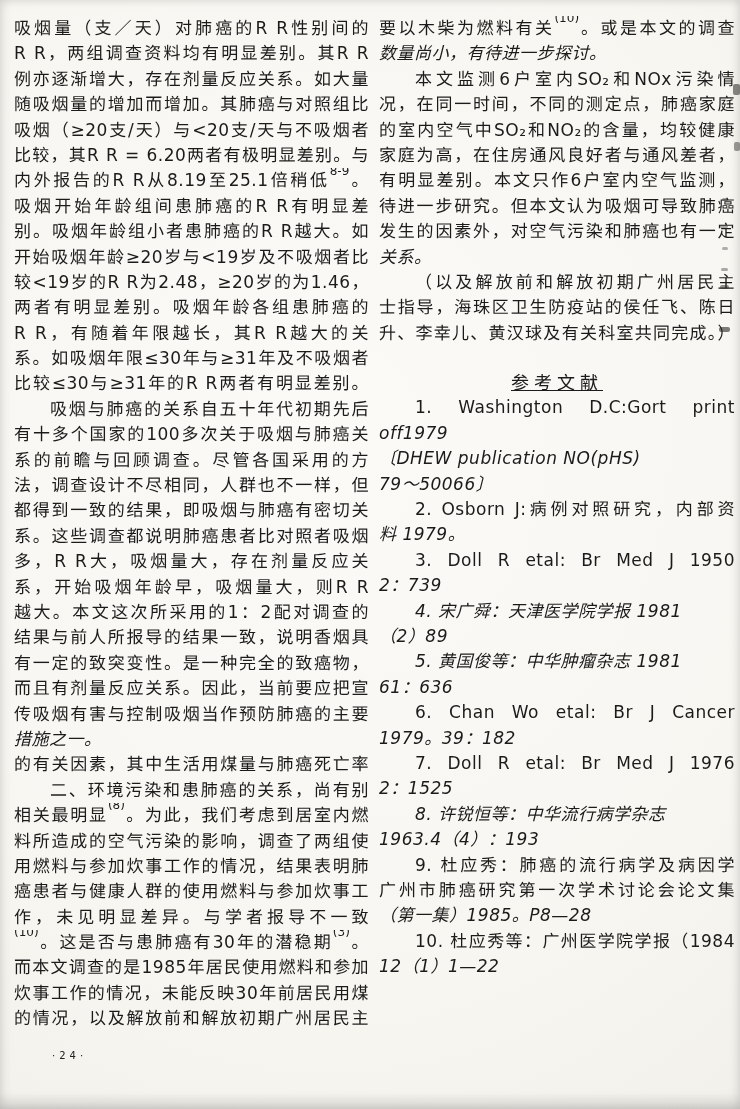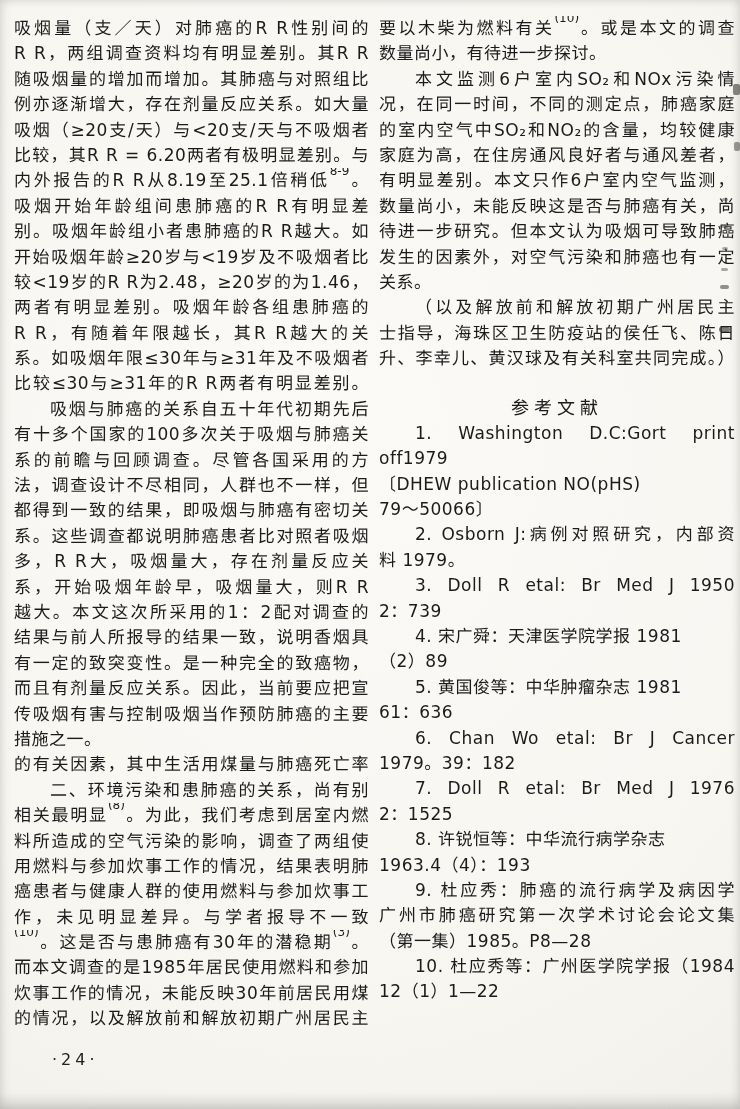--- a/index.html
+++ b/index.html
@@ -15,49 +15,49 @@
   }
   .col { position:absolute; top:16px; }
   .col-left  { left:14px;  width:355px; }
   .col-right { left:379px; width:356px; }
   .line {
     font-size:17px; line-height:25.4px; height:25.4px;
     text-align:justify; text-align-last:justify;
     letter-spacing:0.5px; overflow:hidden;
   }
   .line.indent { text-indent:36px; }
-  .line.end { text-align:right; text-align-last:left; }
-  .line.center { text-align:left; text-align-last:center; letter-spacing:5px; }
+  .line.end { text-align:right; text-align-last:left;font-style:italic; }
+  .line.center { text-align:left; text-align-last:center; letter-spacing:5px;text-decoration:underline; }
   .line.heading { margin-top:24px; font-size:18px; }
   sup { font-size:12px; position:relative; top:-5px; letter-spacing:0; line-height:0; }
   .page-number {
     position:absolute; left:52px; top:1050px;
-    font-size:16px; letter-spacing:4px; color:#222;
+    font-size:10px; letter-spacing:4px; color:#222;
   }
   .artifact { position:absolute; border-radius:2px; background:#2a2a28; filter:blur(0.4px); }
   .a1 { left:733px; top:84px;  width:7px;  height:11px; opacity:.55; }
   .a2 { left:734px; top:142px; width:6px;  height:9px;  opacity:.45; }
   .a3 { left:722px; top:198px; width:6px;  height:3px;  opacity:.40; }
   .a4 { left:720px; top:225px; width:8px;  height:3px;  opacity:.38; }
   .a5 { left:722px; top:247px; width:6px;  height:3px;  opacity:.35; }
   .a6 { left:721px; top:268px; width:7px;  height:3px;  opacity:.38; }
   .a7 { left:720px; top:285px; width:9px;  height:4px;  opacity:.50; }
   .a8 { left:719px; top:327px; width:11px; height:5px;  opacity:.60; }
   .bottom-band { position:absolute; left:0; bottom:0; width:740px; height:16px;
     background:linear-gradient(to bottom, rgba(0,0,0,0), rgba(90,88,84,0.12)); }
 </style>
 </head>
 <body>
 
 <div class="page">
   <div class="col col-left">
       <div class="line">吸烟量（支／天）对肺癌的R R性别间的</div>
       <div class="line">R R，两组调查资料均有明显差别。其R R</div>
+      <div class="line">例亦逐渐增大，存在剂量反应关系。如大量</div>
       <div class="line">随吸烟量的增加而增加。其肺癌与对照组比</div>
-      <div class="line">例亦逐渐增大，存在剂量反应关系。如大量</div>
       <div class="line">吸烟（≥20支/天）与&lt;20支/天与不吸烟者</div>
       <div class="line">比较，其R R = 6.20两者有极明显差别。与国</div>
       <div class="line">内外报告的R R从8.19至25.1倍稍低<sup>8-9</sup>。</div>
       <div class="line">吸烟开始年龄组间患肺癌的R R有明显差</div>
       <div class="line">别。吸烟年龄组小者患肺癌的R R越大。如</div>
       <div class="line">开始吸烟年龄≥20岁与&lt;19岁及不吸烟者比</div>
       <div class="line">较&lt;19岁的R R为2.48，≥20岁的为1.46，</div>
       <div class="line">两者有明显差别。吸烟年龄各组患肺癌的</div>
       <div class="line">R R，有随着年限越长，其R R越大的关</div>
       <div class="line">系。如吸烟年限≤30年与≥31年及不吸烟者</div>
@@ -89,21 +89,20 @@
       <div class="line">的情况，以及解放前和解放初期广州居民主</div>
     </div>
   <div class="col col-right">
       <div class="line">要以木柴为燃料有关<sup>(10)</sup>。或是本文的调查</div>
       <div class="line end">数量尚小，有待进一步探讨。</div>
       <div class="line indent">本文监测6户室内SO₂和NOx污染情</div>
       <div class="line">况，在同一时间，不同的测定点，肺癌家庭</div>
       <div class="line">的室内空气中SO₂和NO₂的含量，均较健康</div>
       <div class="line">家庭为高，在住房通风良好者与通风差者，</div>
       <div class="line">有明显差别。本文只作6户室内空气监测，</div>
-      <div class="line">数量尚小，未能反映这是否与肺癌有关，尚</div>
       <div class="line">待进一步研究。但本文认为吸烟可导致肺癌</div>
       <div class="line">发生的因素外，对空气污染和肺癌也有一定</div>
       <div class="line end">关系。</div>
       <div class="line indent">（以及解放前和解放初期广州居民主</div>
       <div class="line">士指导，海珠区卫生防疫站的侯任飞、陈日</div>
       <div class="line">升、李幸儿、黄汉球及有关科室共同完成。）</div>
       <div class="line center heading">参考文献</div>
       <div class="line indent">1. Washington D.C:Gort print</div>
       <div class="line end">off1979</div>
       <div class="line end">〔DHEW publication NO(pHS)</div>

